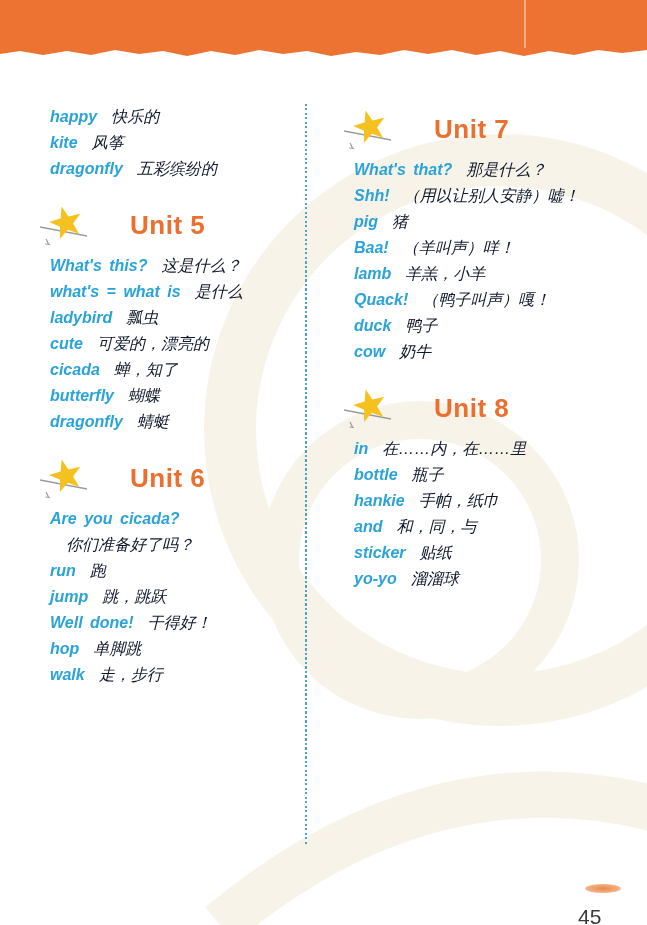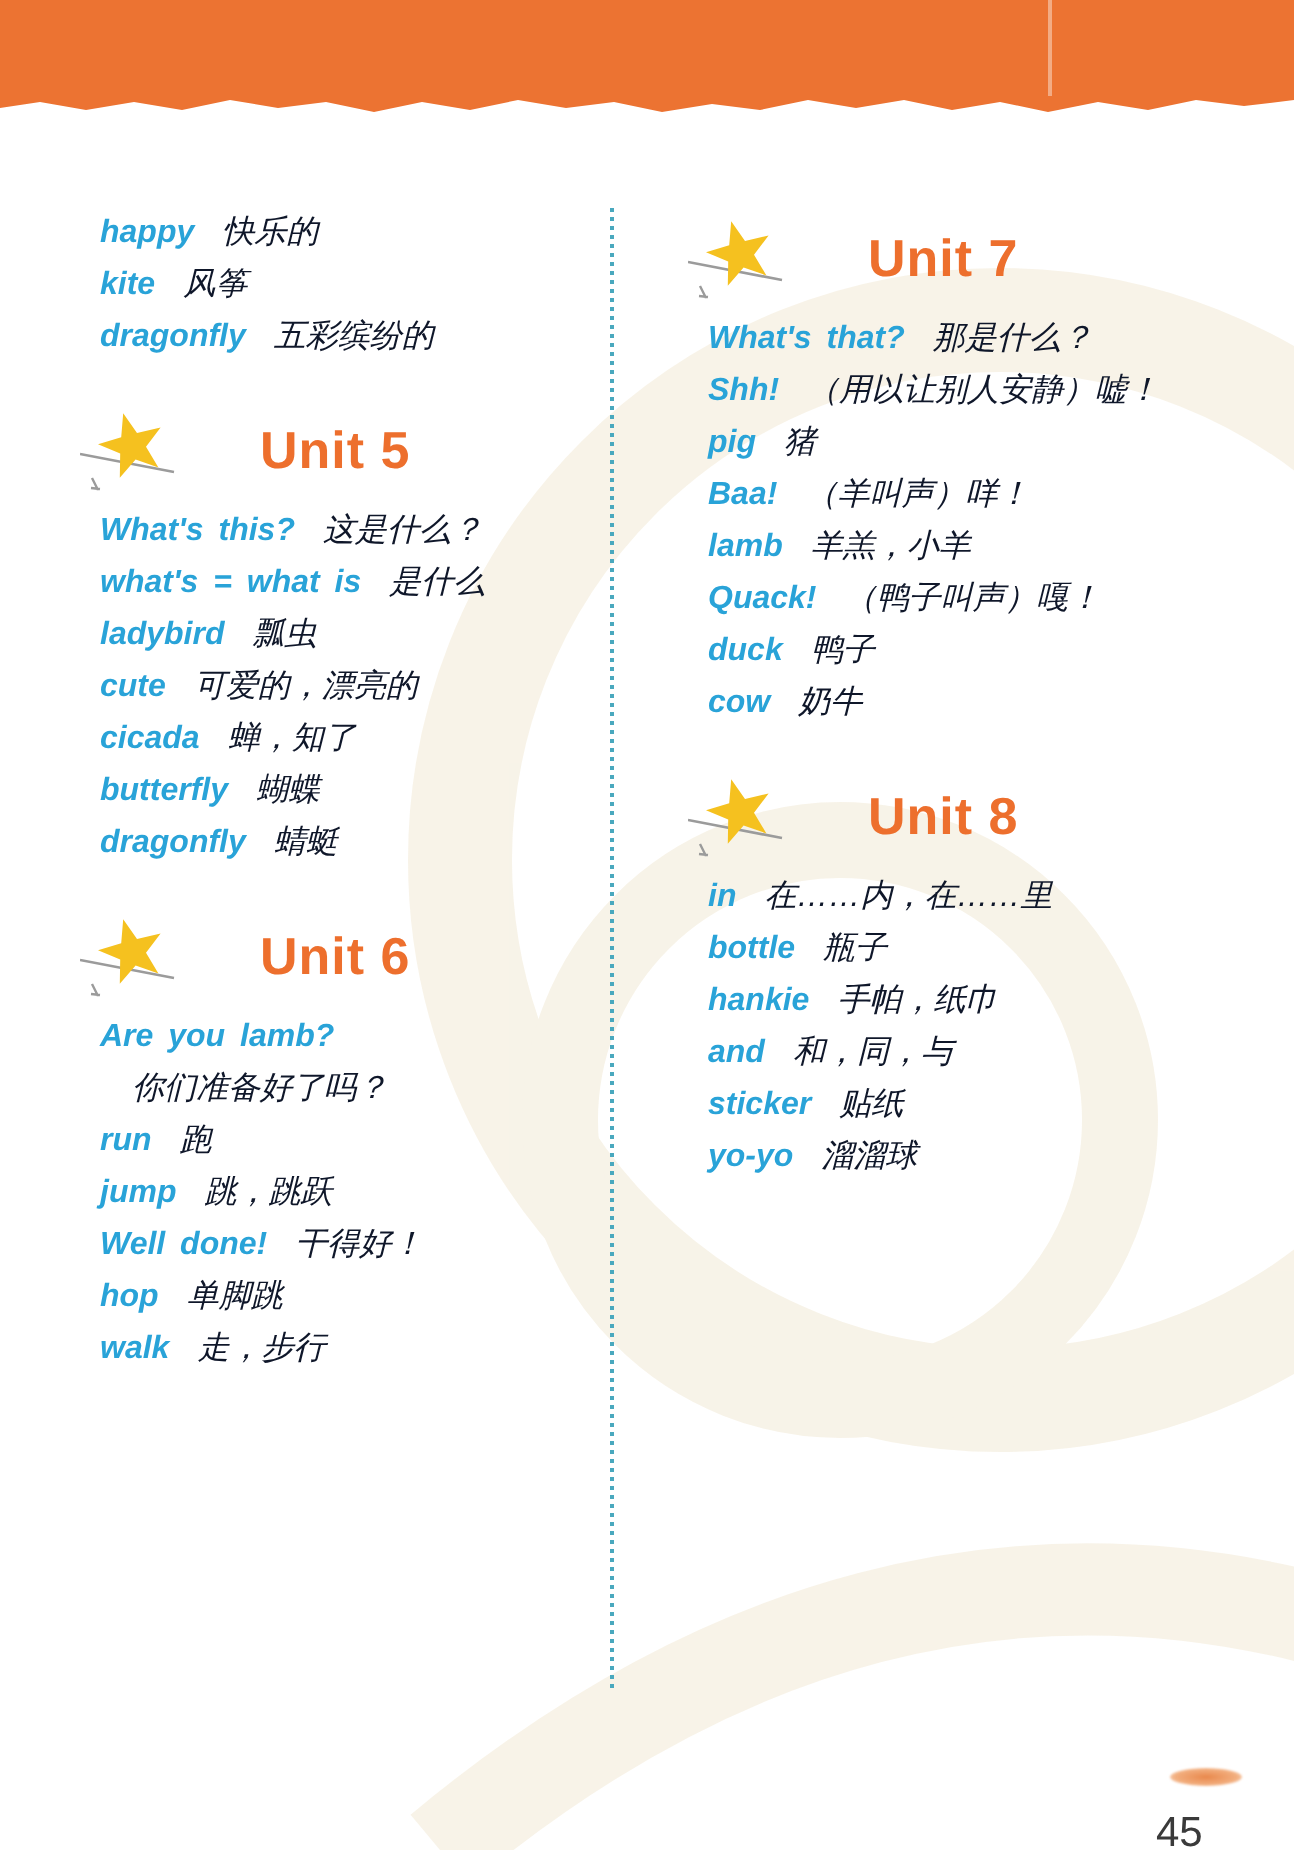--- a/index.html
+++ b/index.html
@@ -152,21 +152,21 @@
       <div class="section">
         <div class="unit-heading">
           <svg class="star" width="48" height="44" viewBox="0 0 48 44" aria-hidden="true">
     <path d="M0 24 L47 33" stroke="#9B9B9B" stroke-width="1.3" fill="none"></path>
     <path d="M6 36 L9 42 M5.5 41 L10 41.5" stroke="#9B9B9B" stroke-width="1.2" fill="none"></path>
     <polygon fill="#F5C11F" points="21.6,3.6 28.5,13.5 40.3,10.7 33.0,20.4 39.2,30.7 27.8,26.8 19.9,35.9 20.1,23.8 9.0,19.1 20.6,15.6"></polygon>
   </svg>
           <span class="unit-title">Unit 6</span>
         </div>
         <div class="entries">
-          <div class="entry stacked"><span class="en">Are you lamb?</span><span class="zh">你们准备好了吗？</span></div>
+          <div class="entry stacked"><span class="en">Are you cicada?</span><span class="zh">你们准备好了吗？</span></div>
           <div class="entry">
             <span class="en">run</span>
             <span class="zh">跑</span>
           </div>
           <div class="entry">
             <span class="en">jump</span>
             <span class="zh">跳，跳跃</span>
           </div>
           <div class="entry">
             <span class="en">Well done!</span>

